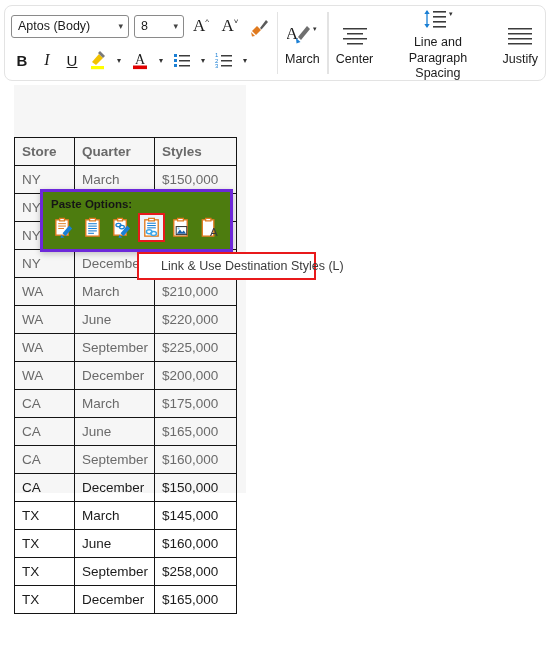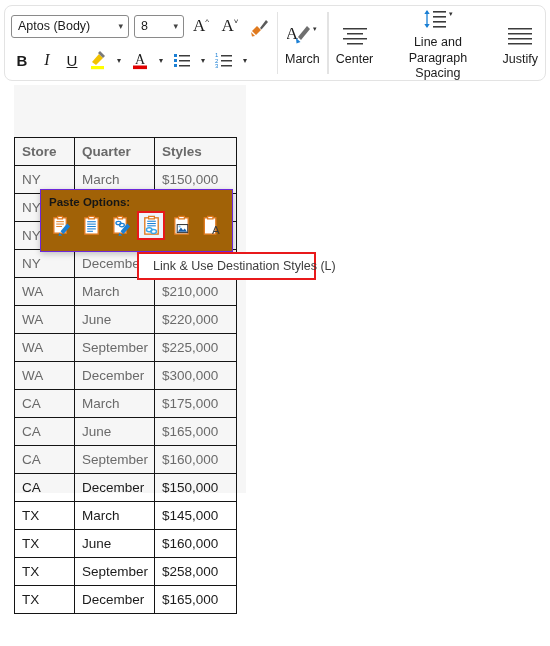--- a/index.html
+++ b/index.html
@@ -117,22 +117,22 @@
     background: rgba(0,0,0,0.035);
     pointer-events: none;
   }
   tr.sel td, tr.sel th { color: #6a6a6a; }
 
   
   #paste-popup {
     position: absolute;
     left: 40px; top: 189px;
     width: 193px; height: 63px;
-    background: #a16207;
-    border: 1px solid #6d28d9;
+    background: #4d7c0f;
+    border: 3px solid #6d28d9;
     box-shadow: 0 2px 6px rgba(0,0,0,0.22);
     padding: 5px 7px 4px;
   }
   #paste-popup .ptitle {
     font-size: 11.5px; font-weight: bold; color: #161616;
     margin: 1px 0 3px 1px;
   }
   #paste-icons { display: flex; align-items: center; gap: 2px; }
   .p-opt {
     width: 29px; height: 29px;
@@ -146,21 +146,21 @@
   }
 
   
   #paste-tooltip {
     position: absolute;
     left: 137px; top: 252px;
     width: 179px; height: 28px;
     background: #ffffff;
     border: 2px solid #e8191b;
     display: flex; align-items: center;
-    padding: 0 14px;
+    padding: 0 22px;
     font-size: 12.5px;
     color: #3c3c3c;
     white-space: nowrap;
   }
 </style>
 </head>
 <body>
 
 <div id="ribbon">
 
@@ -348,21 +348,21 @@
         <td>$220,000</td>
       </tr>
       <tr class="sel">
         <td>WA</td>
         <td>September</td>
         <td>$225,000</td>
       </tr>
       <tr class="sel">
         <td>WA</td>
         <td>December</td>
-        <td>$300,000</td>
+        <td>$200,000</td>
       </tr>
       <tr class="sel">
         <td>CA</td>
         <td>March</td>
         <td>$175,000</td>
       </tr>
       <tr class="sel">
         <td>CA</td>
         <td>June</td>
         <td>$165,000</td>

